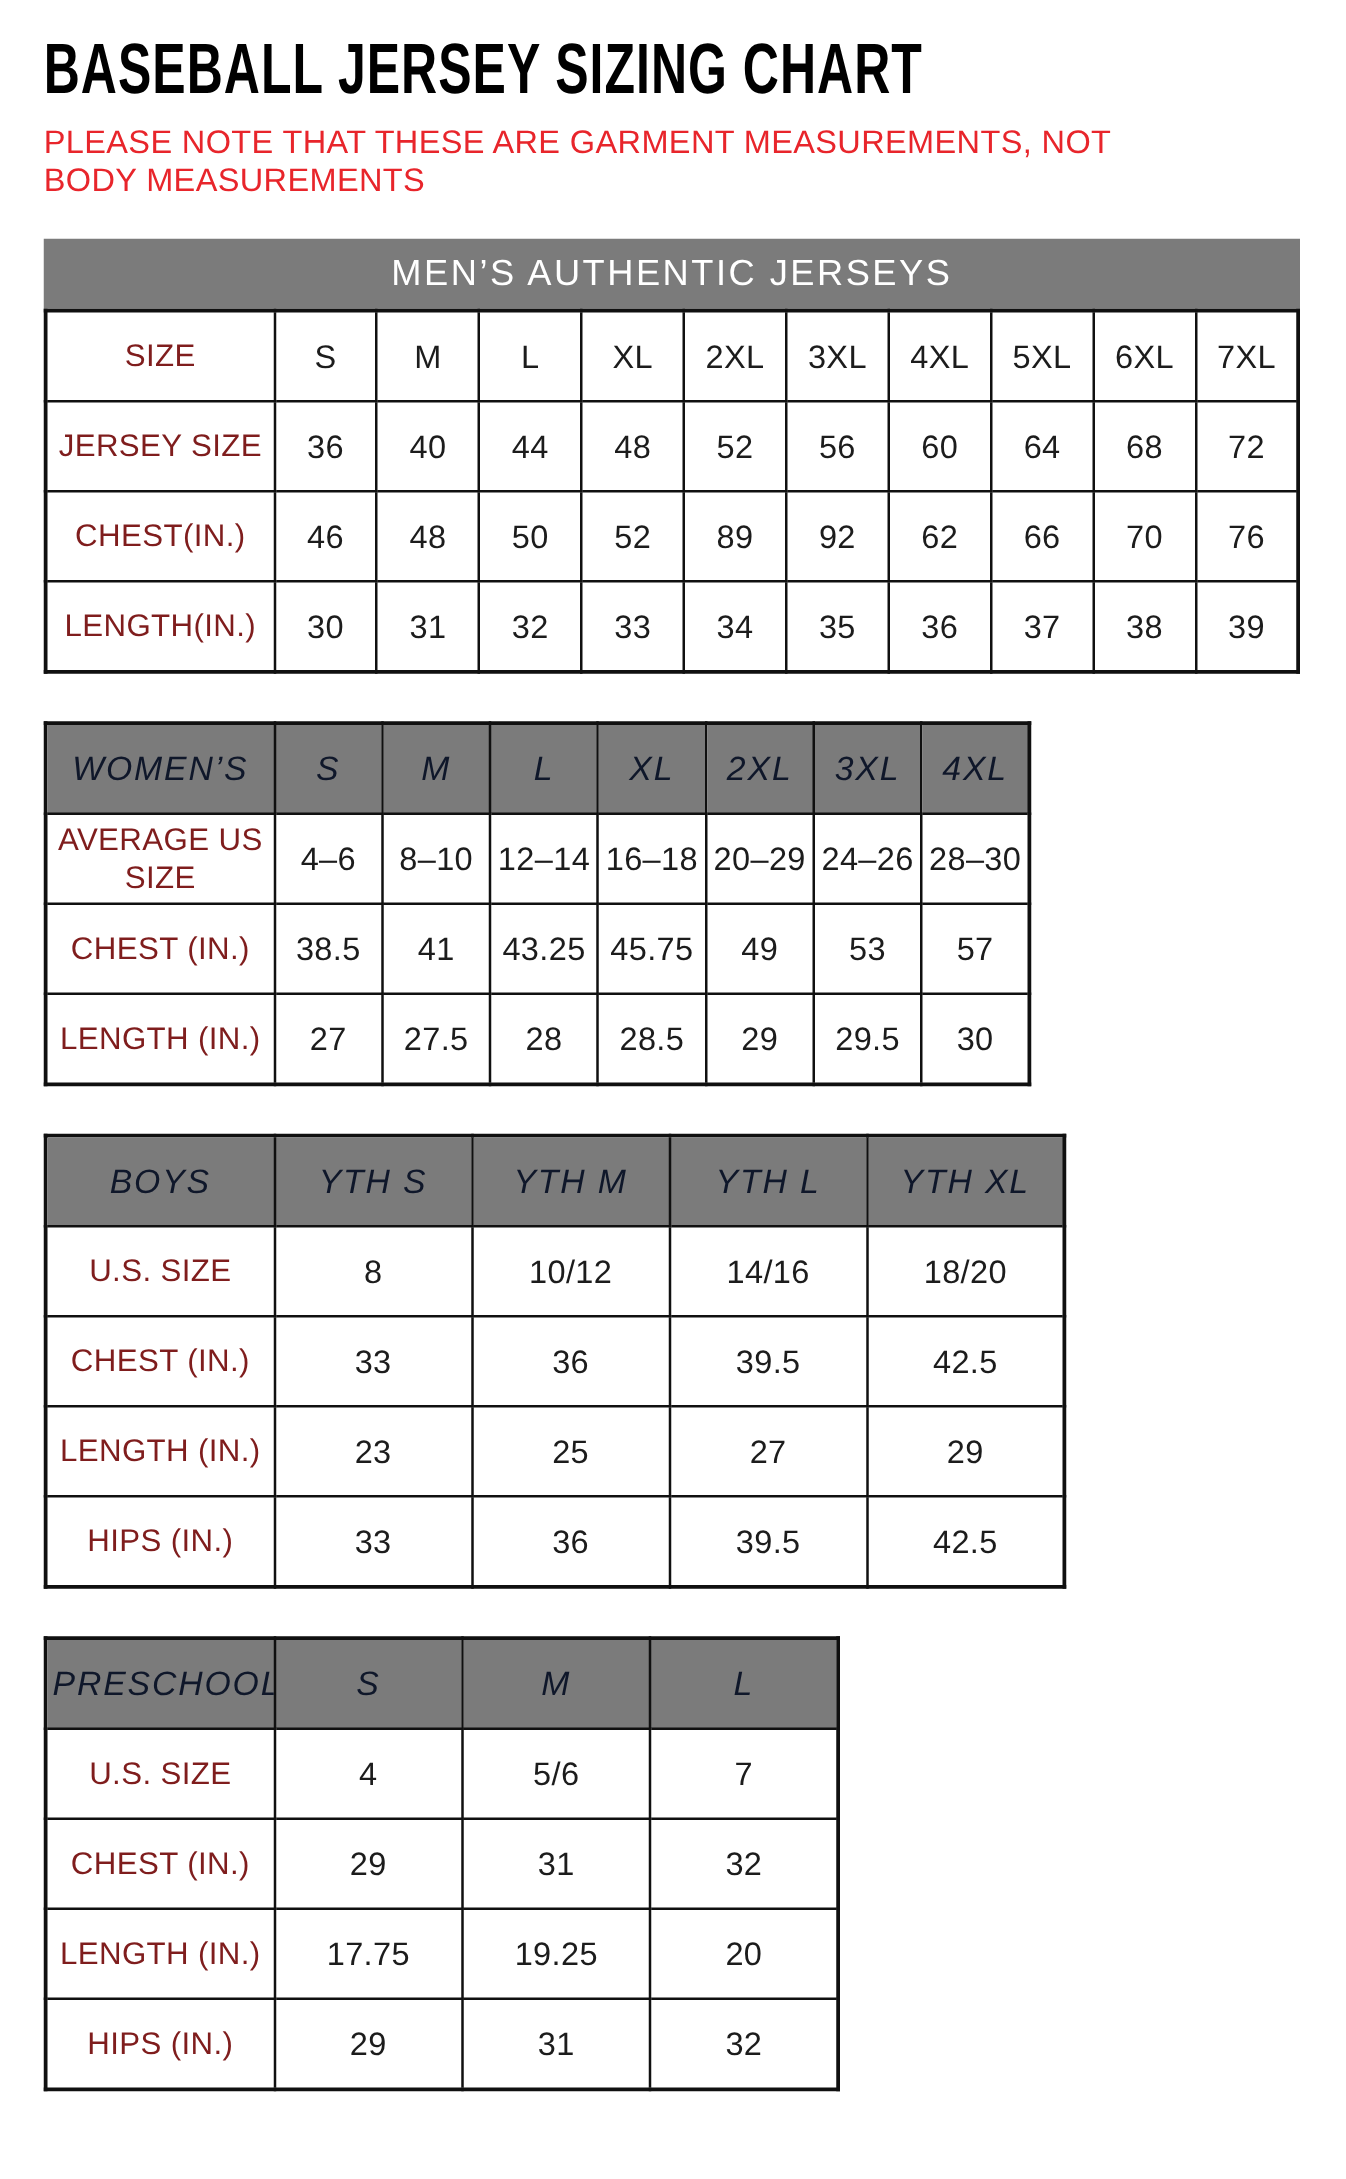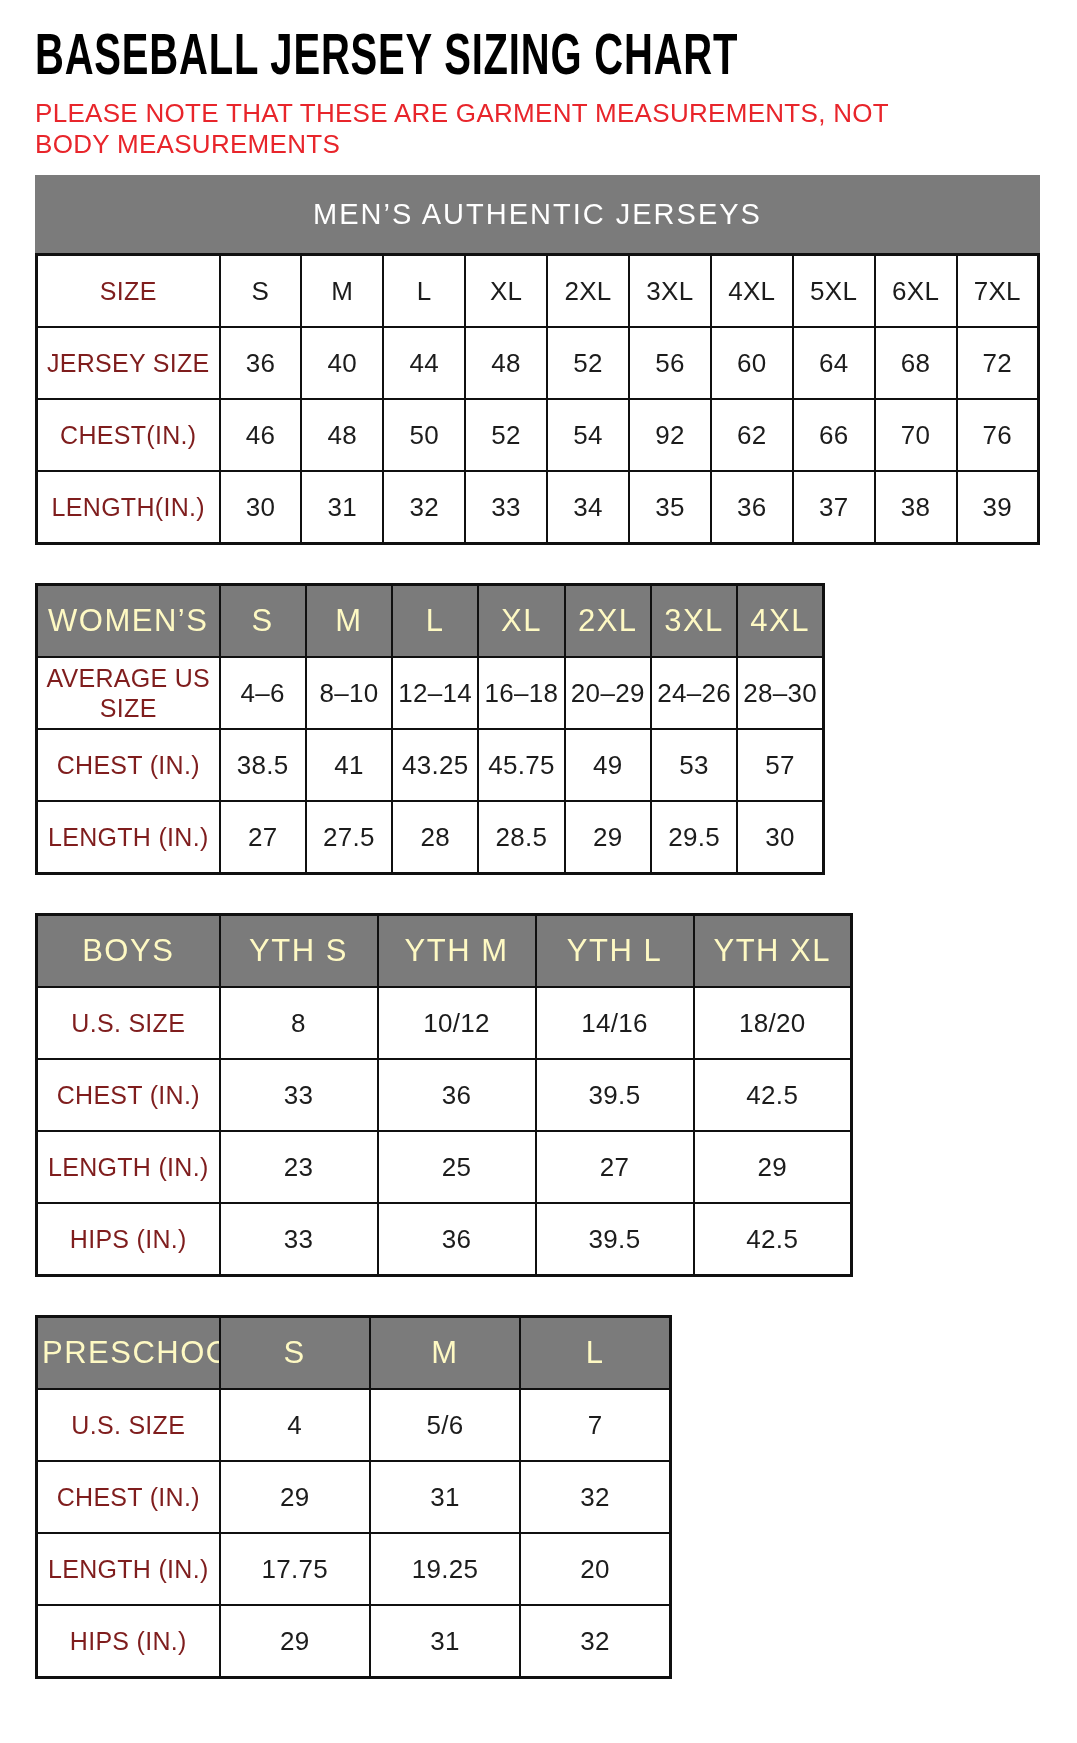--- a/index.html
+++ b/index.html
@@ -25,31 +25,31 @@
     display: inline-block;
     font-size: 50px;
     font-weight: 900;
     color: #000;
     white-space: nowrap;
     transform: scale(0.80, 1.14);
     transform-origin: left center;
     letter-spacing: 1px;
   }
   .note {
-    margin: 0 0 15px 0;
+    margin: 0 0 31px 0;
     max-width: 880px;
     font-size: 26px;
     line-height: 1.2;
     letter-spacing: 0.3px;
     color: var(--red, #e8252b);
   }
   .tbl-section { margin: 0 0 38px 0; }
   .banner {
     width: 1005px;
-    height: 78px;
+    height: 56px;
     background: var(--gray, #7b7b7b);
     color: #ffffff;
     font-size: 29px;
     letter-spacing: 2px;
     display: flex;
     align-items: center;
     justify-content: center;
     box-sizing: border-box;
   }
   table {
@@ -69,23 +69,24 @@
     height: 70px;
     padding: 0 4px;
     font-weight: 400;
     font-size: 26px;
     color: var(--cell, #1c1c1c);
     letter-spacing: 0.3px;
     overflow: hidden;
   }
   thead th {
     background: var(--gray, #7b7b7b);
-    color: #fef9c3;
-    font-size: 31px;
+    color: #0f172a;
+    font-size: 27px;
     letter-spacing: 1.5px;
+    font-style: italic;
   }
   tbody th.label {
     font-size: 25px;
     color: #7f1d1d;
     line-height: 1.2;
   }
 </style>
 </head>
 <body>
 
@@ -137,21 +138,21 @@
             <td>64</td>
             <td>68</td>
             <td>72</td>
           </tr>
           <tr>
             <th class="label">CHEST(IN.)</th>
             <td>46</td>
             <td>48</td>
             <td>50</td>
             <td>52</td>
-            <td>54</td>
+            <td>89</td>
             <td>92</td>
             <td>62</td>
             <td>66</td>
             <td>70</td>
             <td>76</td>
           </tr>
           <tr>
             <th class="label">LENGTH(IN.)</th>
             <td>30</td>
             <td>31</td>

